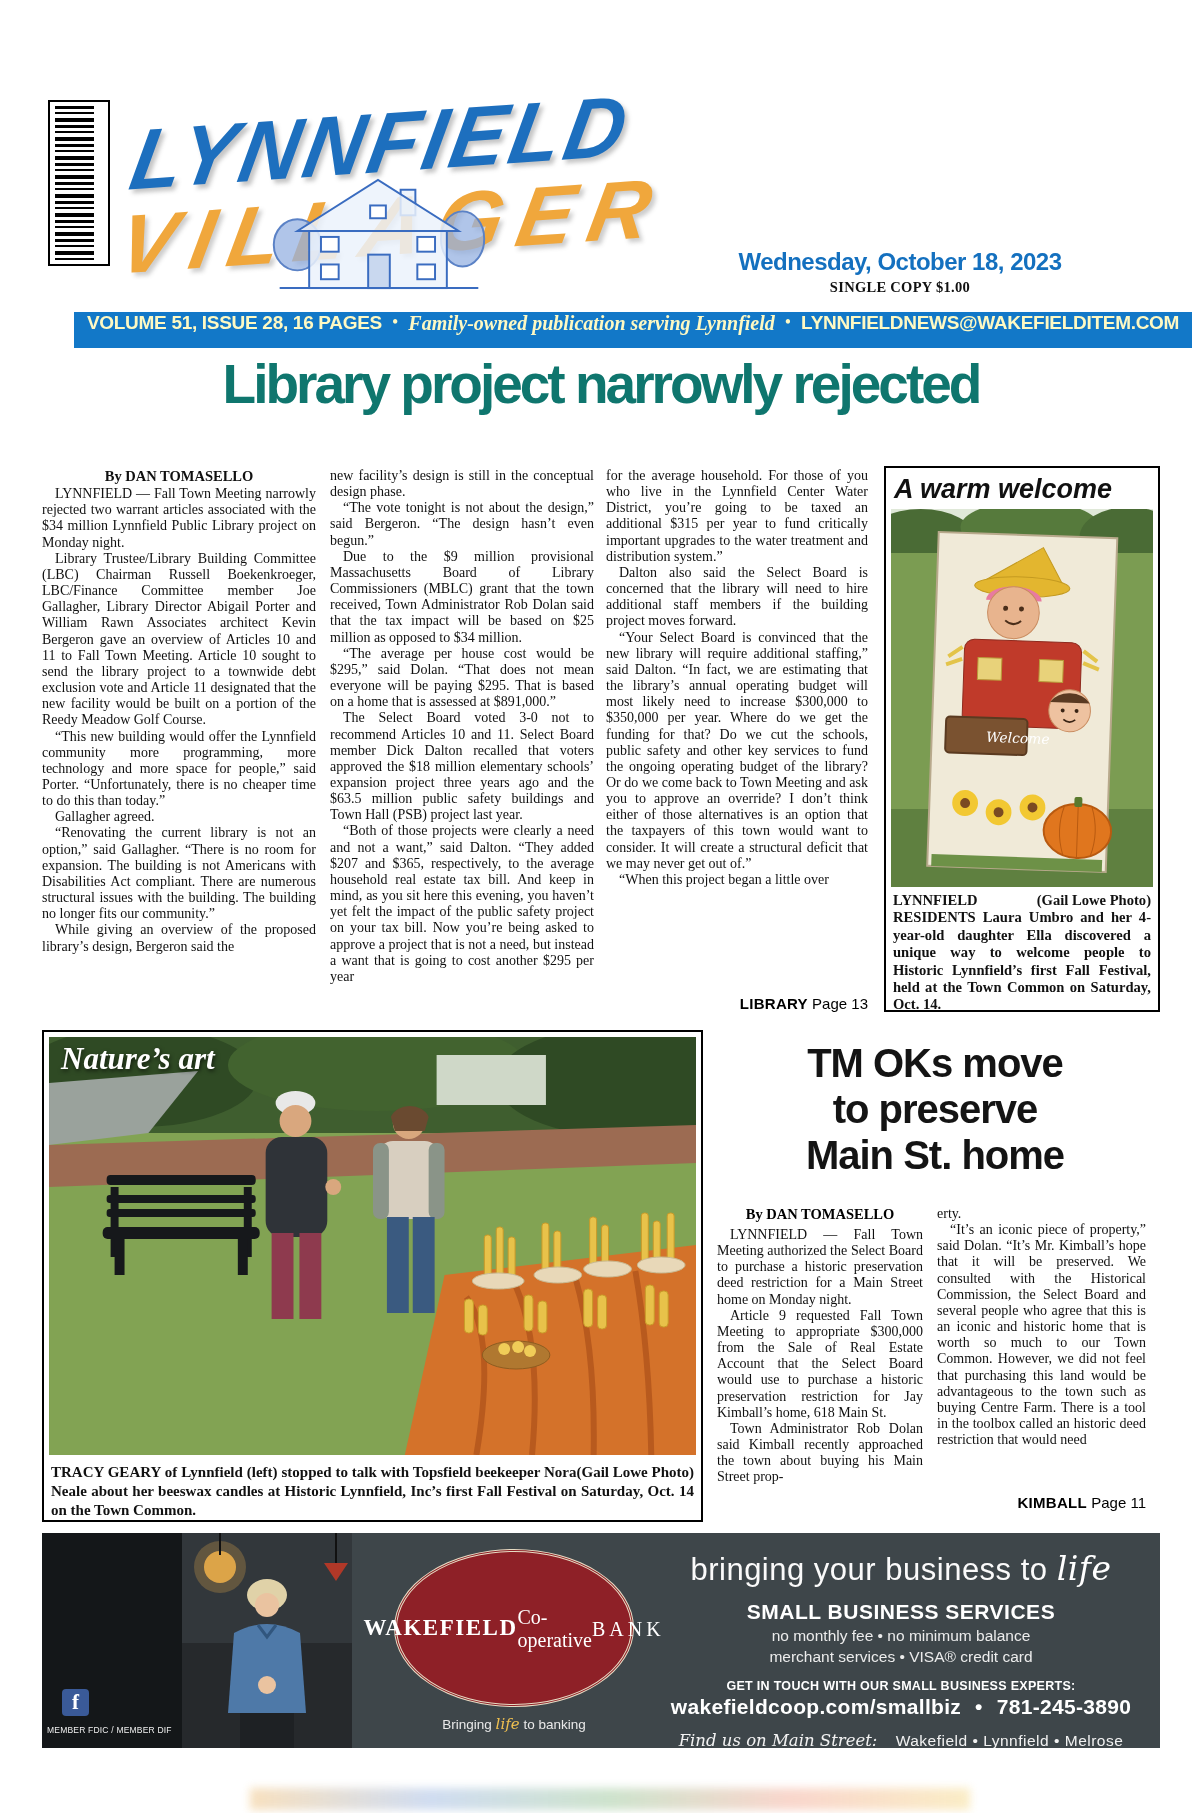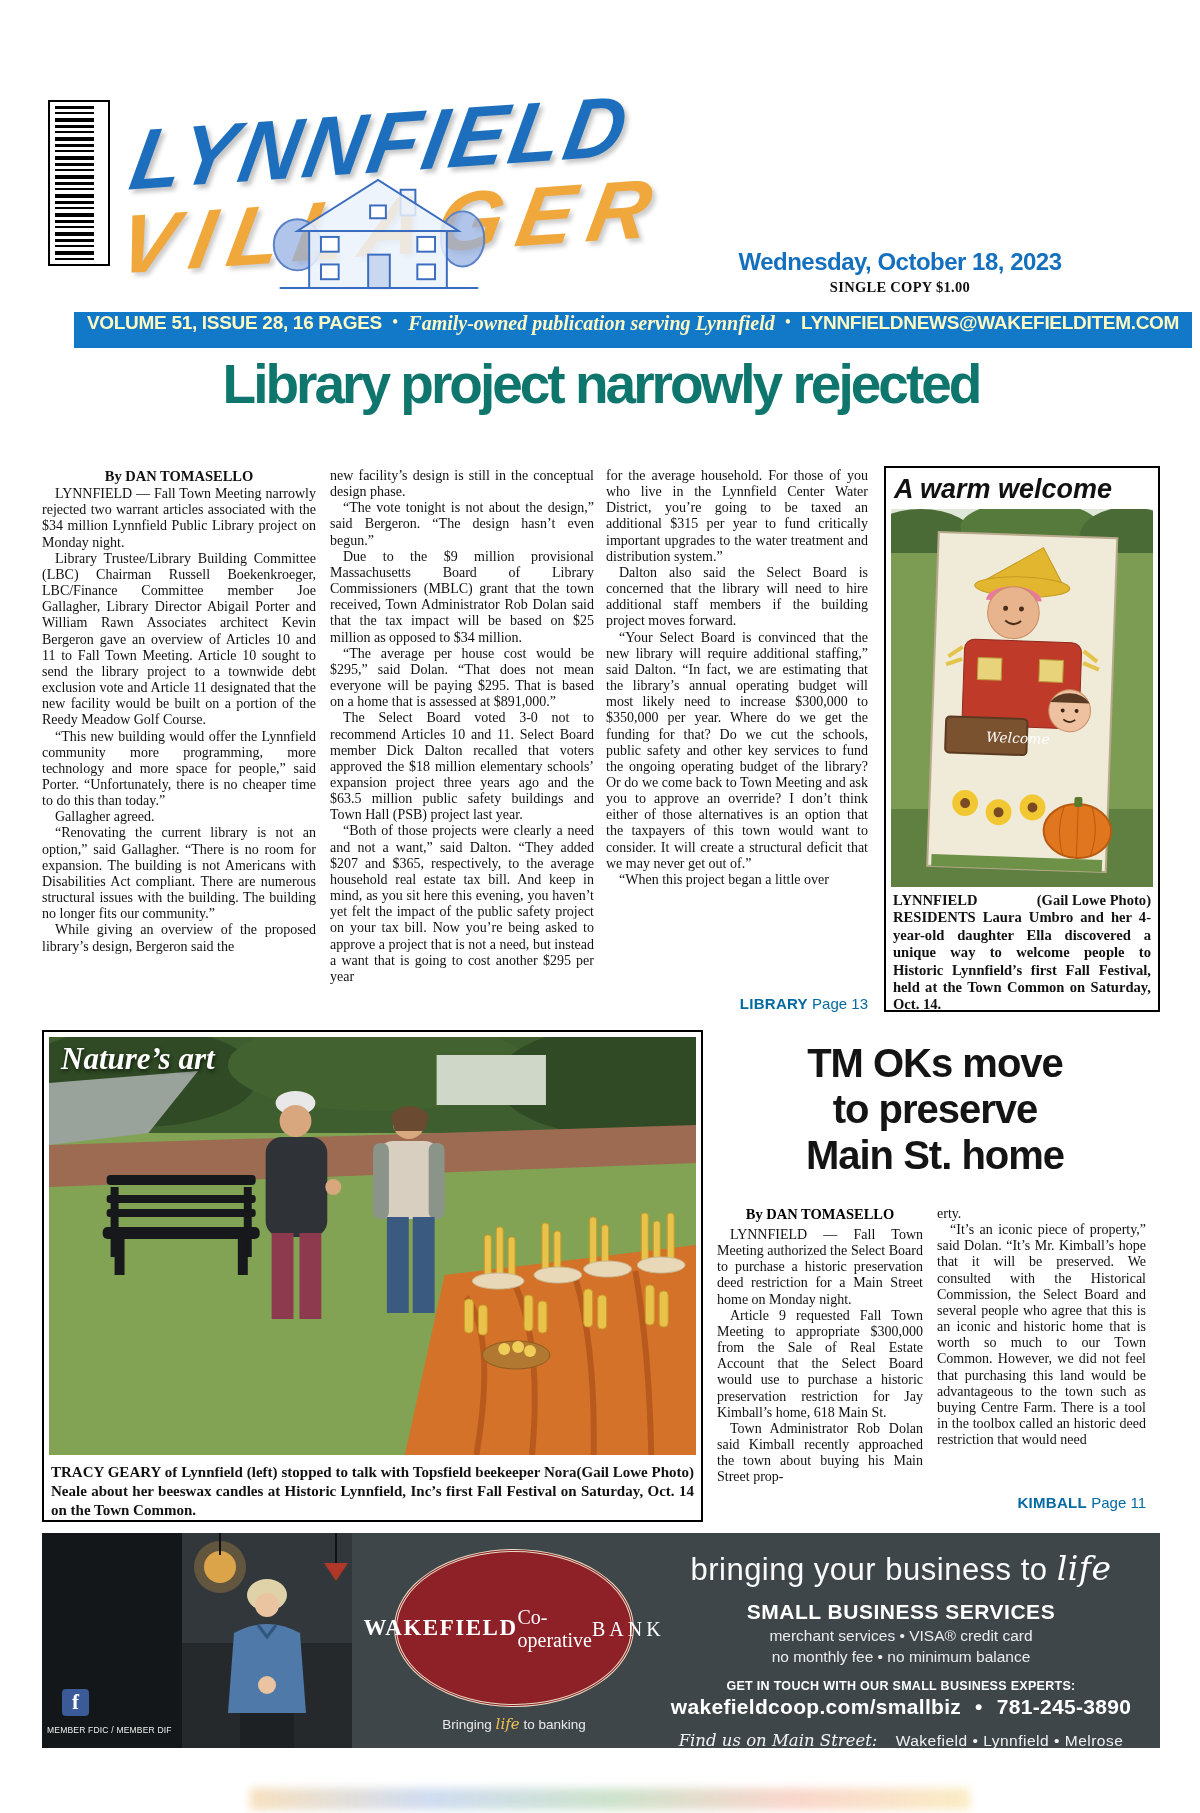--- a/index.html
+++ b/index.html
@@ -29,21 +29,21 @@
 
   
   .headline { position:absolute; left:42px; top:352px; width:1118px; text-align:center;
     font-family:"Liberation Sans",sans-serif; font-weight:bold; font-size:55px; letter-spacing:-3px; color:#0f766e; }
   .byline { text-align:center; font-weight:bold; font-size:14.5px; margin-bottom:2px; }
   .col { position:absolute; font-size:14px; line-height:16.15px; color:#101010; overflow:hidden; }
   .col p { text-indent:13px; text-align:justify; }
   #lead-col1 { left:42px;  top:468px; width:274px; height:550px; }
   #lead-col2 { left:330px; top:468px; width:264px; height:550px; }
   #lead-col3 { left:606px; top:468px; width:262px; height:522px; }
-  .jump { position:absolute; font-family:"Liberation Sans",sans-serif; font-size:15px; color:#0369a1; }
+  .jump { position:absolute; font-family:"Liberation Sans",sans-serif; font-size:15px; color:#000000; }
   .jump b { font-weight:bold; letter-spacing:.3px; }
   #jump-library { left:606px; top:995px; width:262px; text-align:right; }
 
   
   .sidebox { position:absolute; left:884px; top:466px; width:276px; height:546px; border:2px solid #000; background:#fff; }
   .sidebox-title { padding:6px 8px 2px 8px; font-family:"Liberation Sans",sans-serif; font-weight:bold; font-style:italic;
     font-size:27px; color:#111; }
   .sidebox-photo { margin:2px 5px 0 5px; height:378px; position:relative; overflow:hidden; }
   .caption { font-weight:bold; font-size:14.6px; line-height:17.4px; text-align:justify; color:#111; }
   .sidebox-caption { padding:5px 7px 0 7px; }
@@ -353,22 +353,22 @@
     </div>
     <div class="ad-tagline">
       <span>Bringing </span><span class="script">life</span><span> to banking</span>
     </div>
 
     <div class="ad-right">
       <div class="ad-h">
         <span>bringing your business to </span><span class="script">life</span>
       </div>
       <div class="ad-services">SMALL BUSINESS SERVICES</div>
+      <div class="ad-line">no monthly fee  •  no minimum balance</div>
       <div class="ad-line">merchant services  •  VISA® credit card</div>
-      <div class="ad-line">no monthly fee  •  no minimum balance</div>
       <div class="ad-cta">GET IN TOUCH WITH OUR SMALL BUSINESS EXPERTS:</div>
       <div class="ad-contact">
         <span>wakefieldcoop.com/smallbiz</span><span class="dot">•</span><span>781-245-3890</span>
       </div>
       <div class="ad-footer">
         <span class="script">Find us on Main Street:</span>
         <span class="towns">Wakefield  •  Lynnfield  •  Melrose</span>
       </div>
     </div>
   </div>

